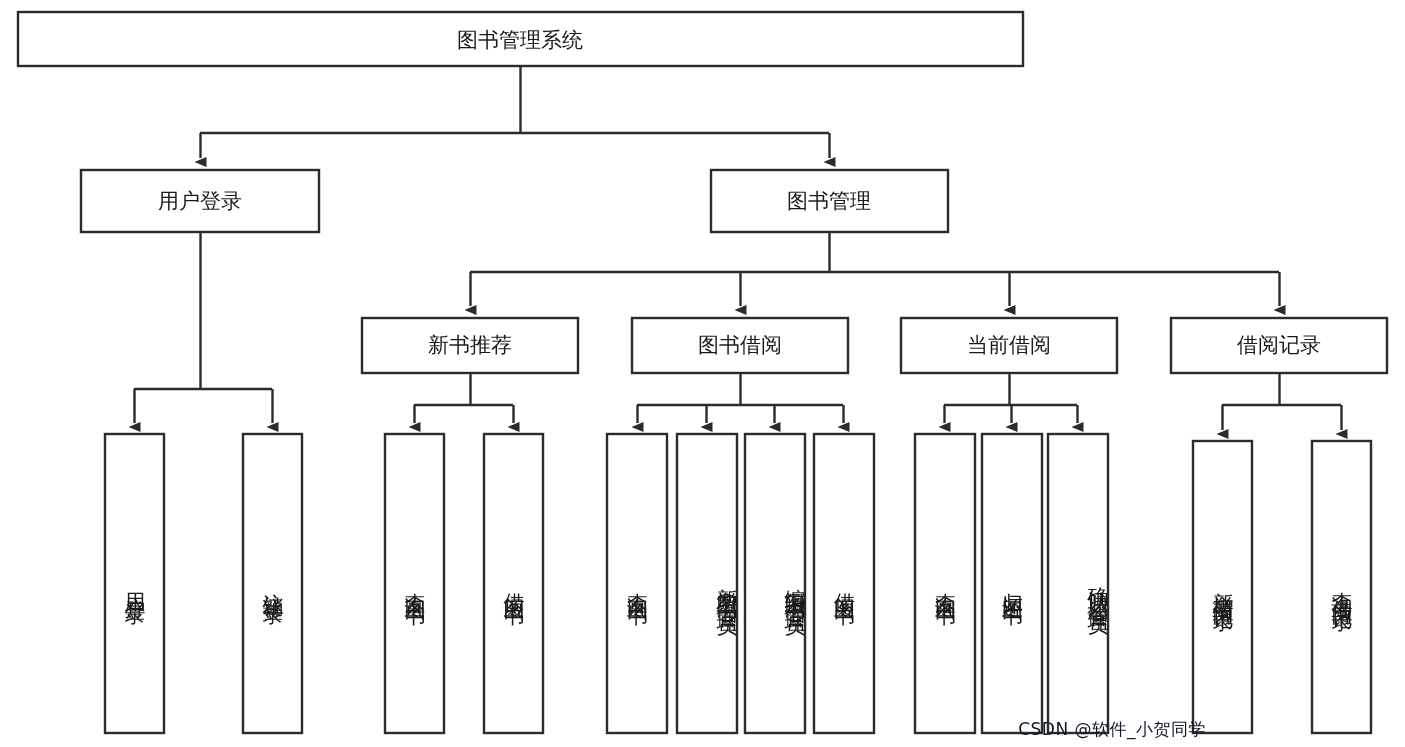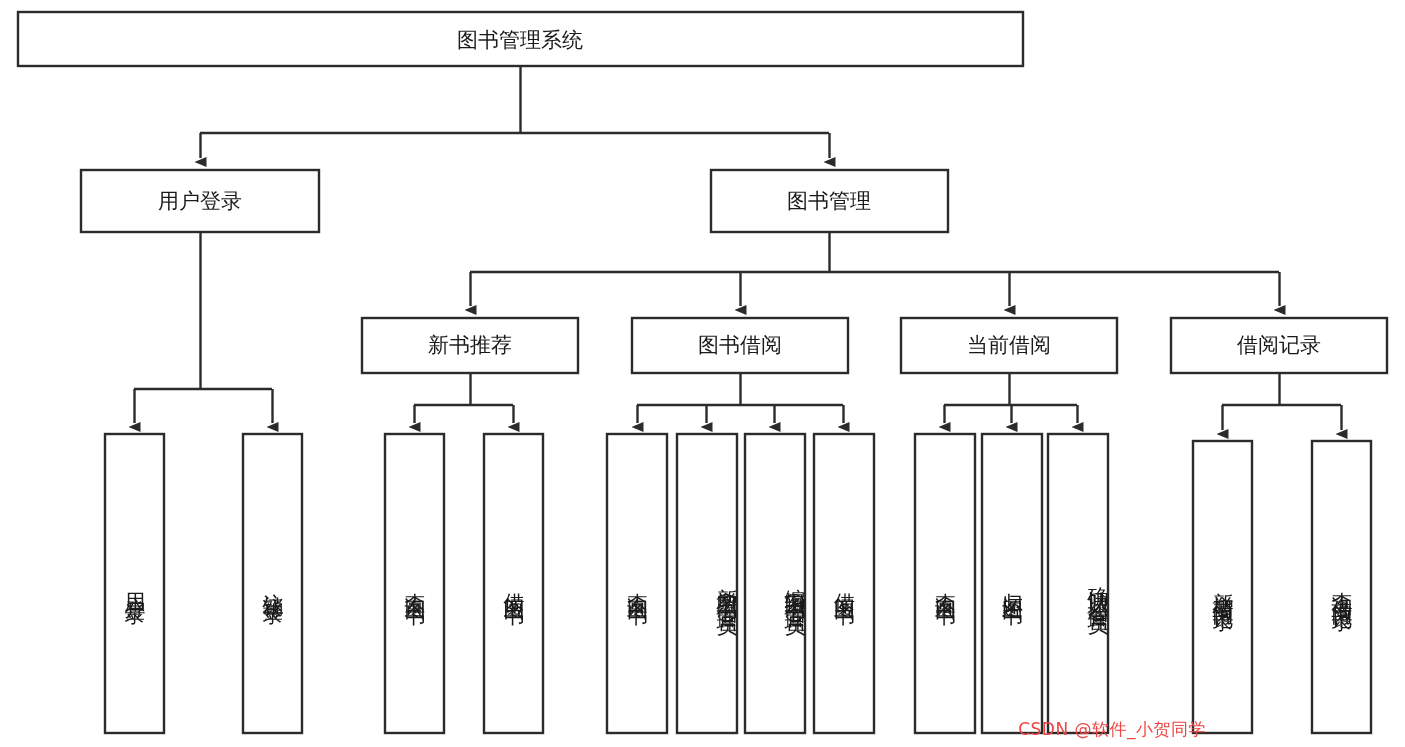--- a/index.html
+++ b/index.html
@@ -60,21 +60,21 @@
     justify-content: center;
     white-space: nowrap;
     pointer-events: none;
   }
   .watermark {
     position: absolute;
     right: 10px;
     bottom: 6px;
     font-family: "DejaVu Sans", "Liberation Sans", sans-serif;
     font-size: 17px;
-    color: #ef4444;
+    color: #0f172a;
     letter-spacing: 0.5px;
     white-space: nowrap;
   }
 </style>
 </head>
 <body>
 
 <div id="diagram-root">
 
   <svg class="diagram" viewBox="0 0 1405 747">

